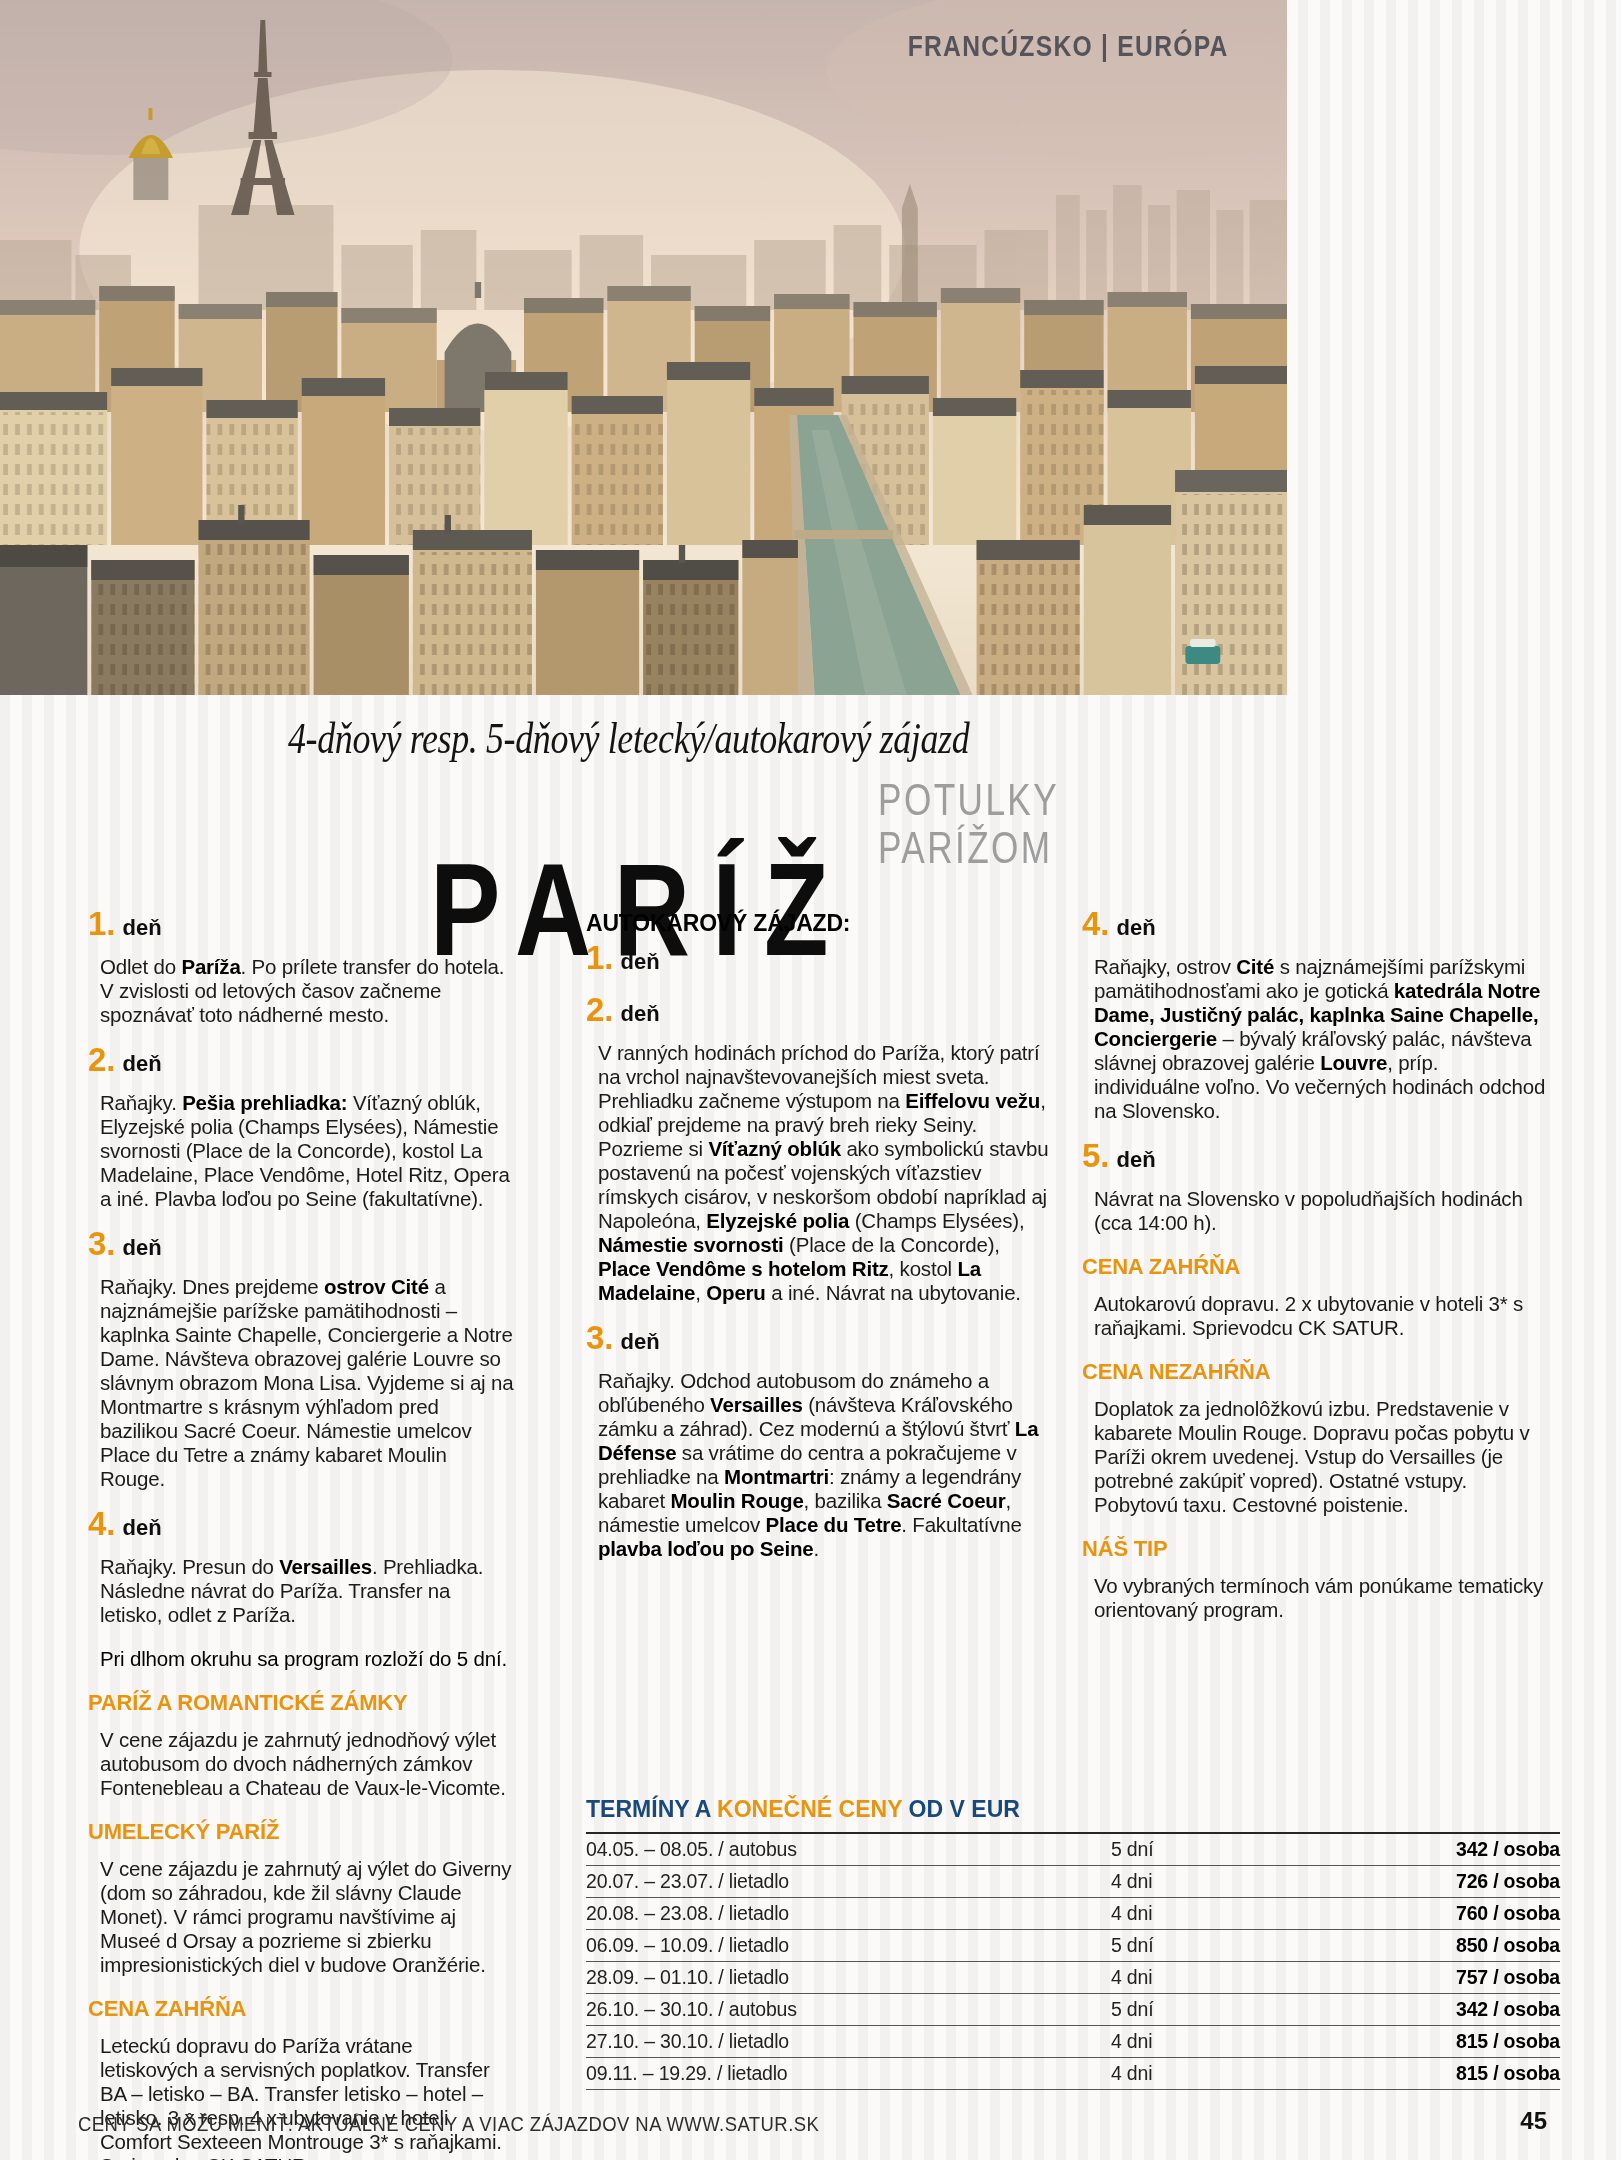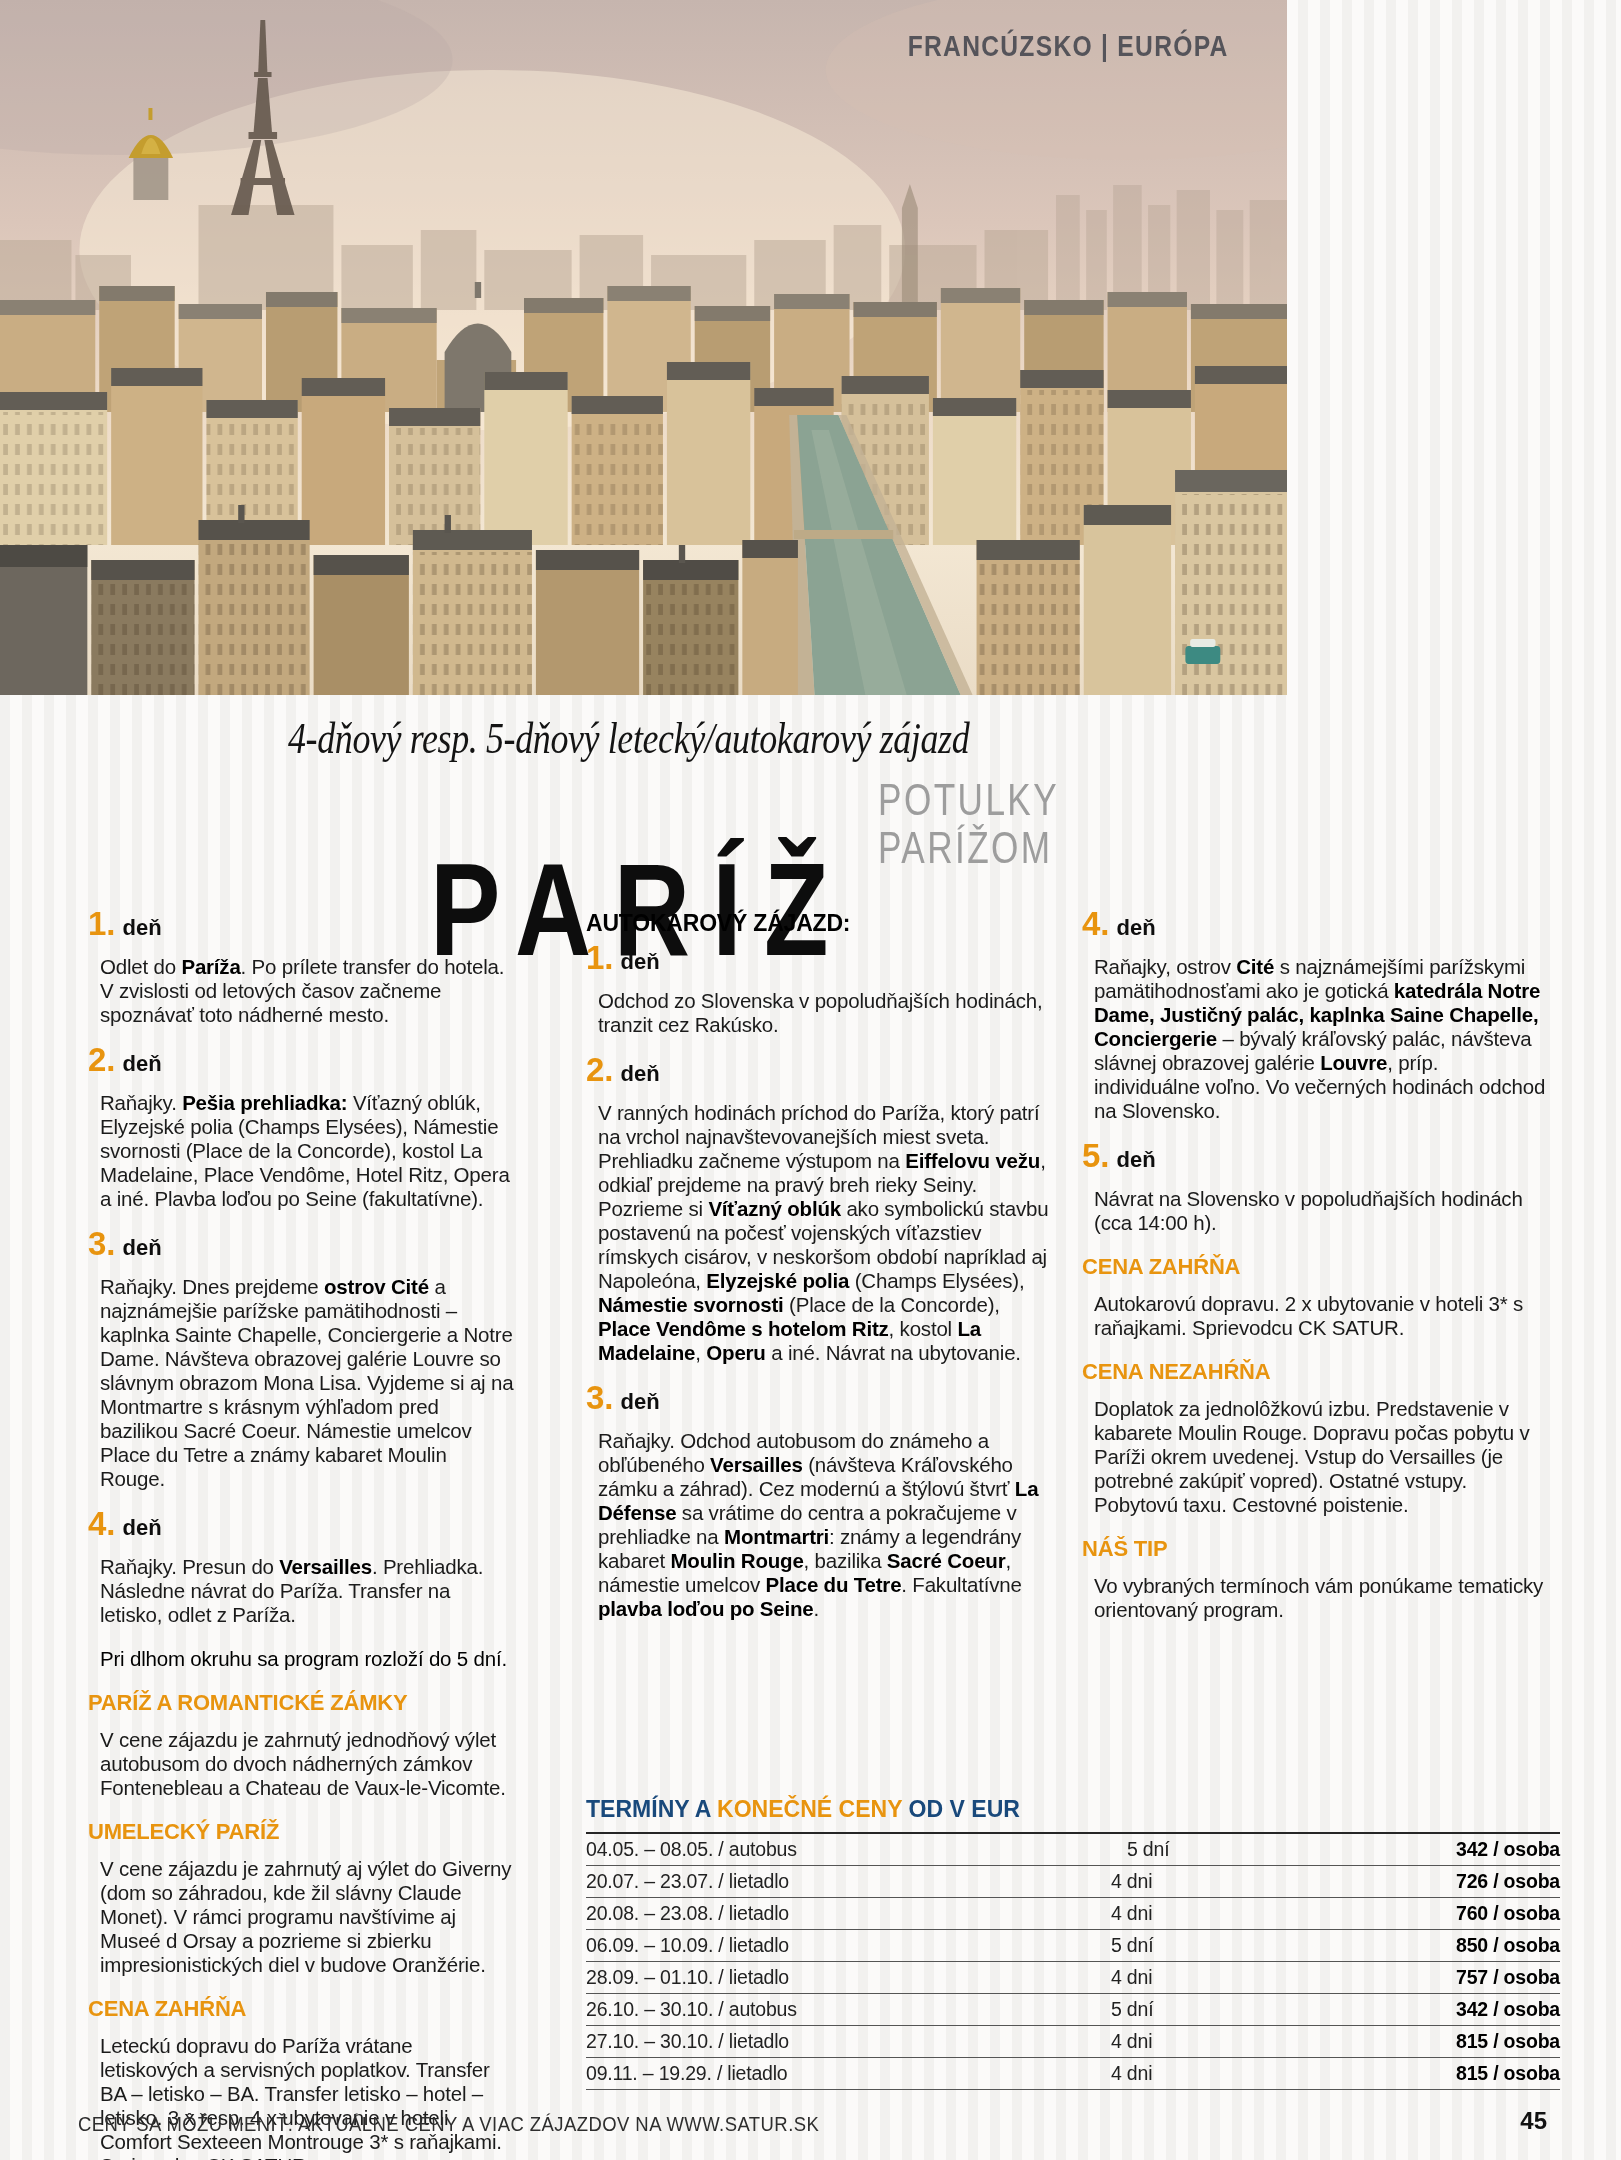--- a/index.html
+++ b/index.html
@@ -50,21 +50,21 @@
   .sec h3{margin:0 0 3px;font-size:22px;font-weight:700;color:var(--accent,#e8940f);letter-spacing:-0.2px;}
   
   .price-table{position:absolute;left:586px;top:1795px;width:974px;}
   .pt-title{font-size:24px;font-weight:700;margin-bottom:9px;white-space:nowrap;
     transform:scaleX(.96);transform-origin:0 0;}
   .pt-title .tb{color:var(--table-blue,#19497b);}
   .pt-title .to{color:var(--accent,#e8940f);}
   .pt-rows{border-bottom:1px solid #555;}
   .pt-row{display:grid;grid-template-columns:525px 1fr auto;align-items:center;
     height:31px;border-top:1px solid #555;font-size:19.5px;color:#222;letter-spacing:-0.2px;}
-  .pt-row:first-child{border-top:2px solid #262626;gap:16px;}
+  .pt-row:first-child{border-top:2px solid #262626;}
   .pt-price{font-weight:700;text-align:center;color:#000;}
   
   .footer-note{position:absolute;left:78px;top:2112px;font-size:21px;color:#2e2e2e;
     letter-spacing:.5px;white-space:nowrap;transform:scaleX(.88);transform-origin:0 0;}
   .page-num{position:absolute;right:74px;top:2107px;font-size:24px;font-weight:700;color:#111;}
 </style>
 </head>
 <body>
 
 <div class="photo">
@@ -289,21 +289,20 @@
   <div class="sec">
     <h3>CENA NEZAHŔŇA</h3>
     <p>Doplatok za jednolôžkovú izbu. Predstavenie v kabarete Moulin Rouge. Dopravu počas pobytu v Paríži okrem uvedenej. Vstup do Versailles (je potrebné zakúpiť vopred). Ostatné vstupy. Pobytovú taxu. Cestovné poistenie.</p>
   </div>
 </section>
 
 <section id="col2" class="col">
   <h2 class="col-head">AUTOKAROVÝ ZÁJAZD:</h2>
   <article class="day">
     <div class="day-head"><span class="day-num">1.</span><span class="day-lbl">deň</span></div>
-    <p>Odchod zo Slovenska v popoludňajších hodinách, tranzit cez Rakúsko.</p>
   </article>
   <article class="day">
     <div class="day-head"><span class="day-num">2.</span><span class="day-lbl">deň</span></div>
     <p>V ranných hodinách príchod do Paríža, ktorý patrí na vrchol najnavštevovanejších miest sveta. Prehliadku začneme výstupom na <b>Eiffelovu vežu</b>, odkiaľ prejdeme na pravý breh rieky Seiny. Pozrieme si <b>Víťazný oblúk</b> ako symbolickú stavbu postavenú na počesť vojenských víťazstiev rímskych cisárov, v neskoršom období napríklad aj Napoleóna, <b>Elyzejské polia</b> (Champs Elysées), <b>Námestie svornosti</b> (Place de la Concorde), <b>Place Vendôme s hotelom Ritz</b>, kostol <b>La Madelaine</b>, <b>Operu</b> a iné. Návrat na ubytovanie.</p>
   </article>
   <article class="day">
     <div class="day-head"><span class="day-num">3.</span><span class="day-lbl">deň</span></div>
     <p>Raňajky. Odchod autobusom do známeho a obľúbeného <b>Versailles</b> (návšteva Kráľovského zámku a záhrad). Cez modernú a štýlovú štvrť <b>La Défense</b> sa vrátime do centra a pokračujeme v prehliadke na <b>Montmartri</b>: známy a legendrány kabaret <b>Moulin Rouge</b>, bazilika <b>Sacré Coeur</b>, námestie umelcov <b>Place du Tetre</b>. Fakultatívne <b>plavba loďou po Seine</b>.</p>
   </article>
 </section>

